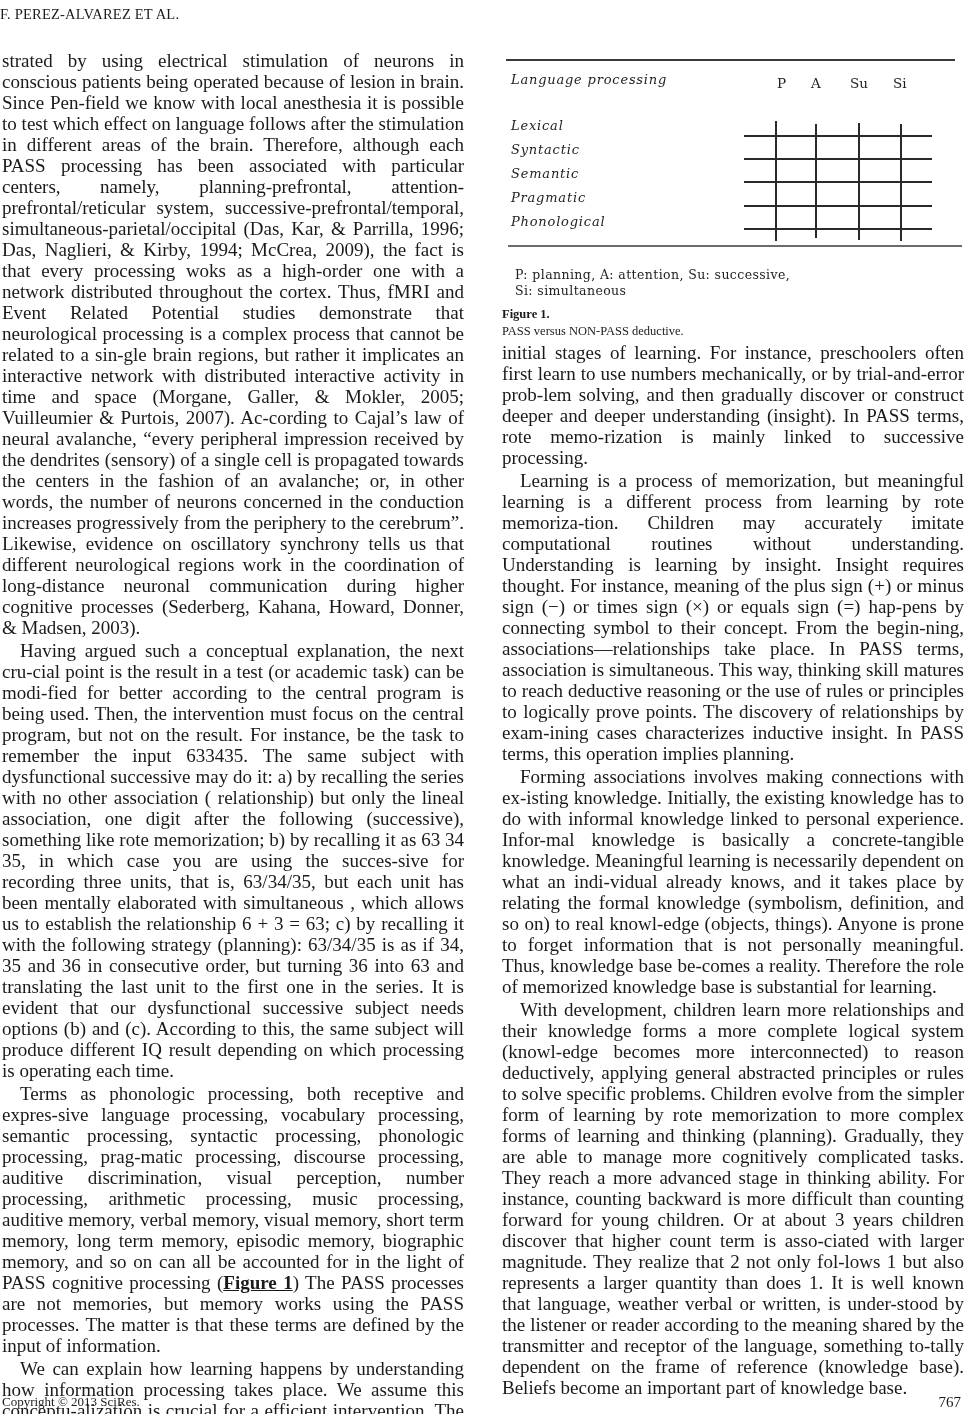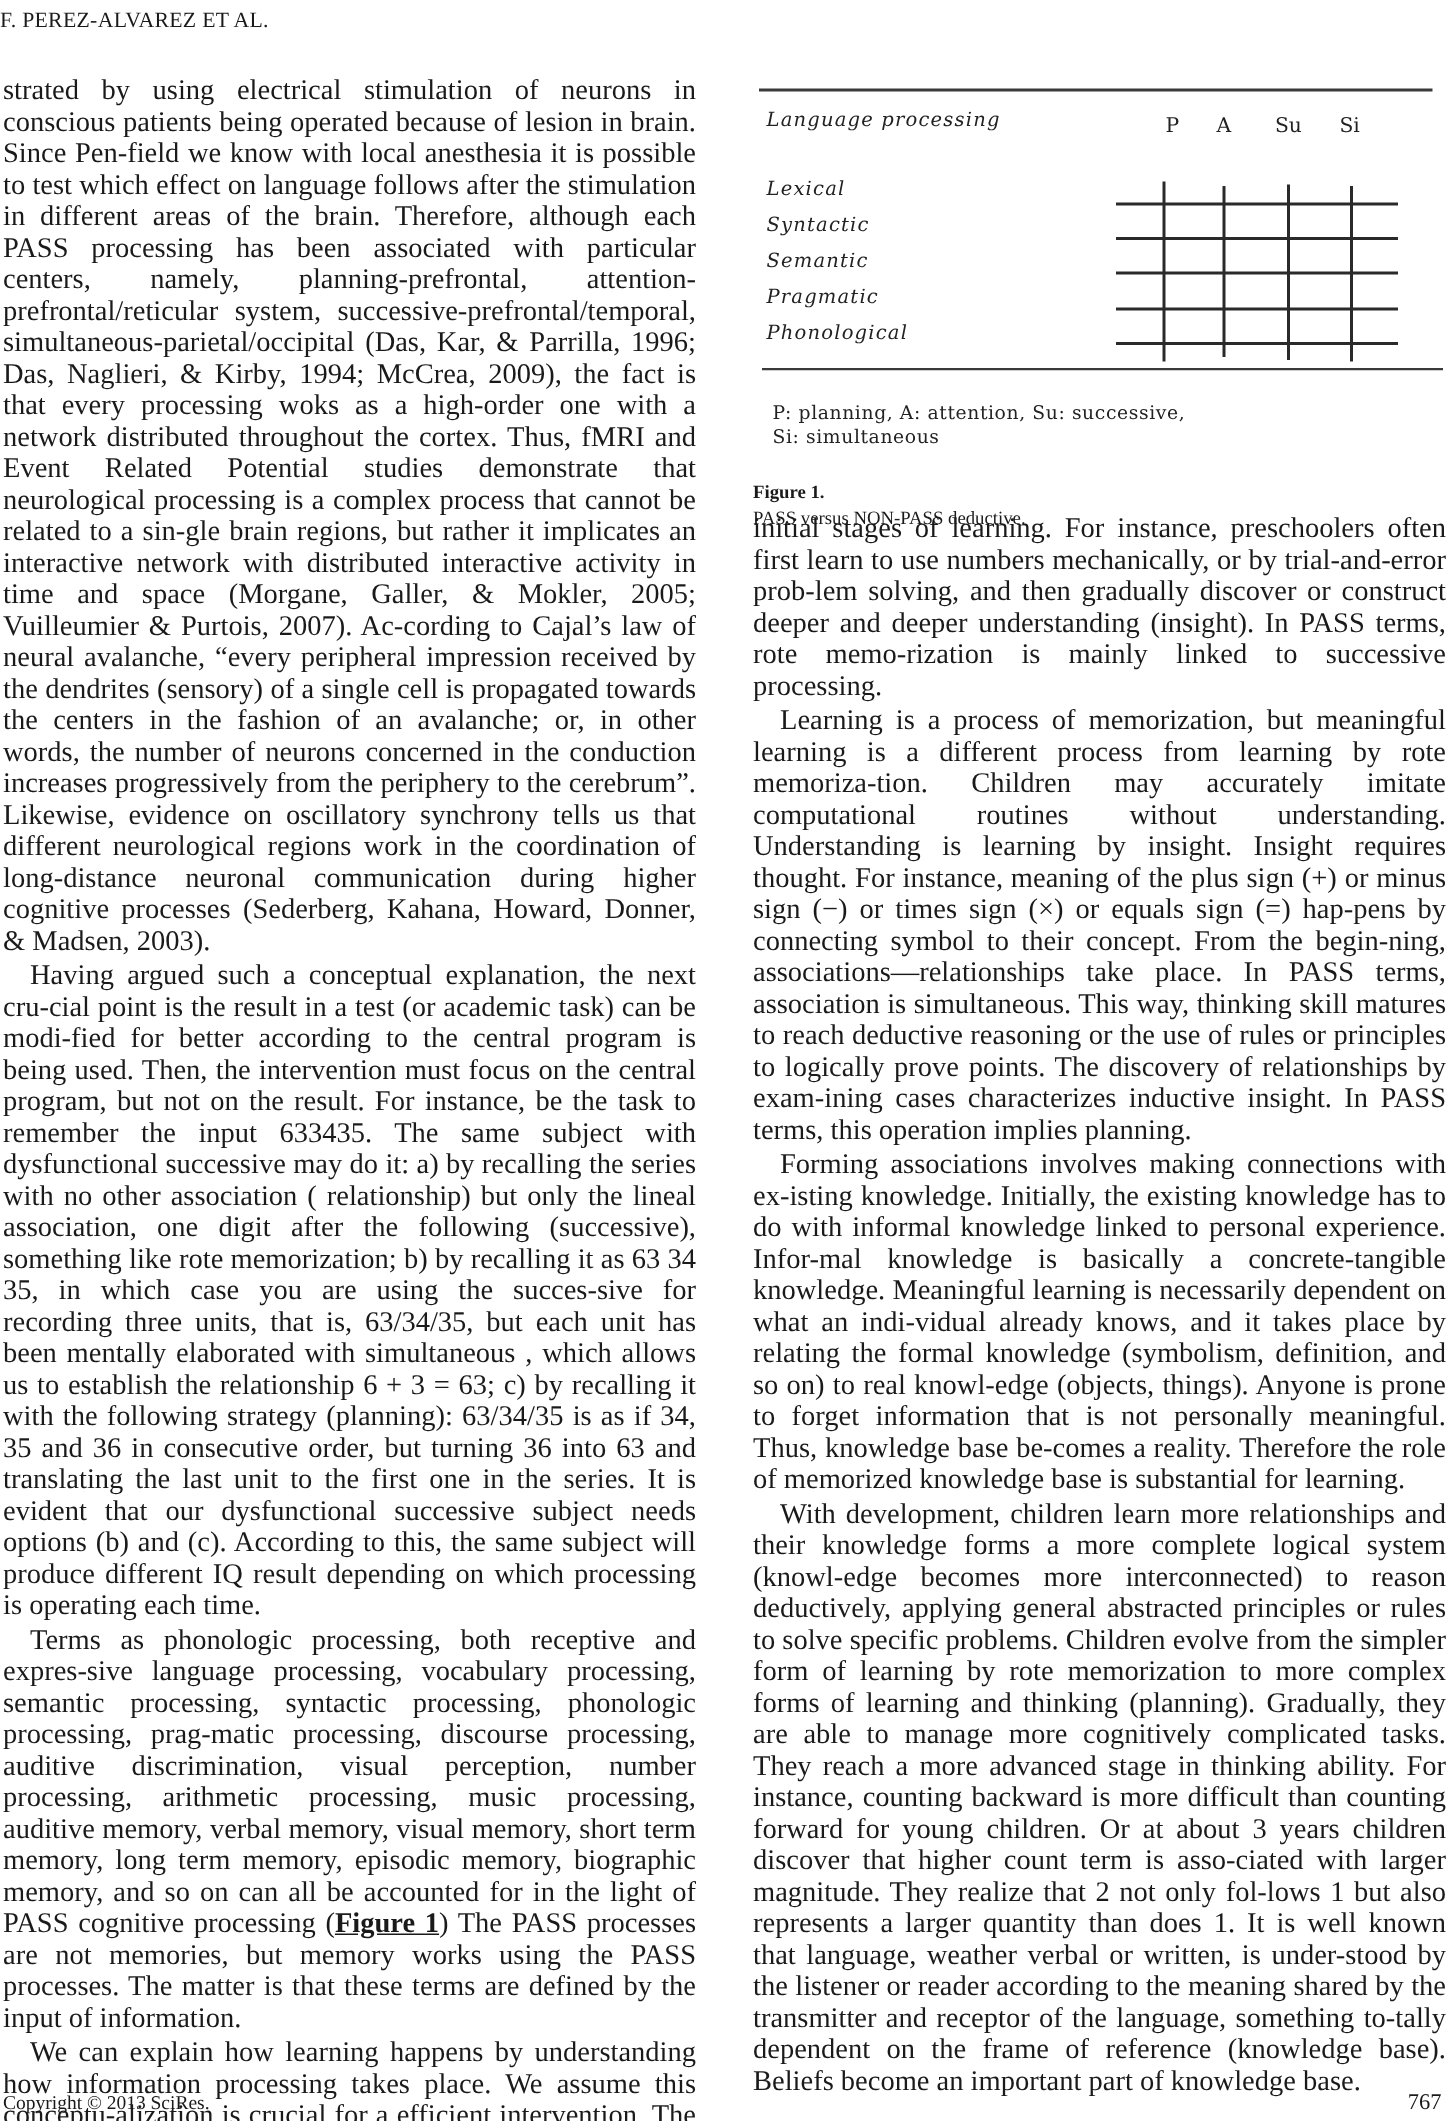--- a/index.html
+++ b/index.html
@@ -8,21 +8,21 @@
   .running-head { position:absolute; top:6px; left:0; width:965px; text-align:left;
                   font-size:14.5px; letter-spacing:0.2px; }
   .col { position:absolute; width:462px; font-size:19px; line-height:21px;
          text-align:justify; }
   .col-left { left:2px; top:50px; }
   .col-right { left:502px; top:342px; width:462px; }
   .col p { margin:0; }
   .col p.indent { text-indent:18px; }
   .col p + p { margin-top:2px; }
   .figure { position:absolute; left:500px; top:54px; width:464px; height:250px; }
-  .fig-caption { position:absolute; left:502px; top:320px; font-size:12.5px; line-height:17px; }
+  .fig-caption { position:absolute; left:502px; top:306px; font-size:12.5px; line-height:17px; }
   .fig-caption .cap-num { font-weight:bold; display:block; }
   .fig-lbl { font-family:"DejaVu Serif", serif; font-style:italic; font-size:13px;
              letter-spacing:0.8px; fill:#222; }
   .fig-col { font-family:"DejaVu Serif", serif; font-size:13.5px; fill:#222; }
   .fig-legend { font-family:"DejaVu Serif", serif; font-size:12.5px; letter-spacing:0.4px; fill:#222; }
   .footer-left { position:absolute; left:2px; top:1394px; font-size:13px; }
   .footer-right { position:absolute; right:4px; top:1394px; font-size:15px; }
   b { font-weight:bold;text-decoration:underline; }
 </style>
 </head>

